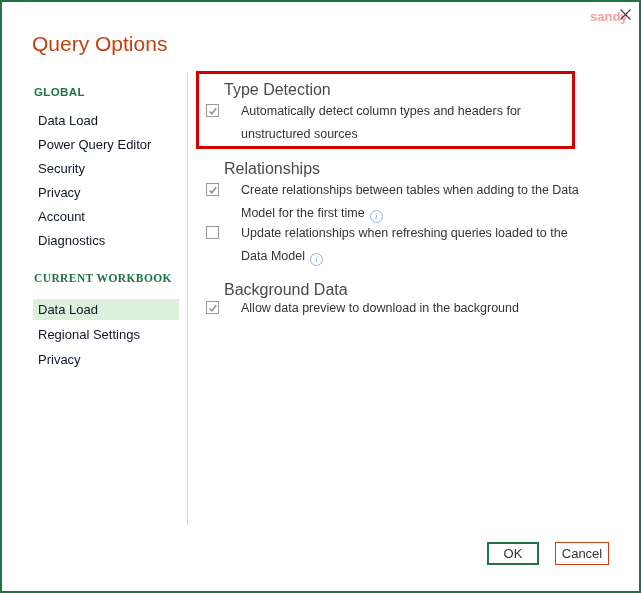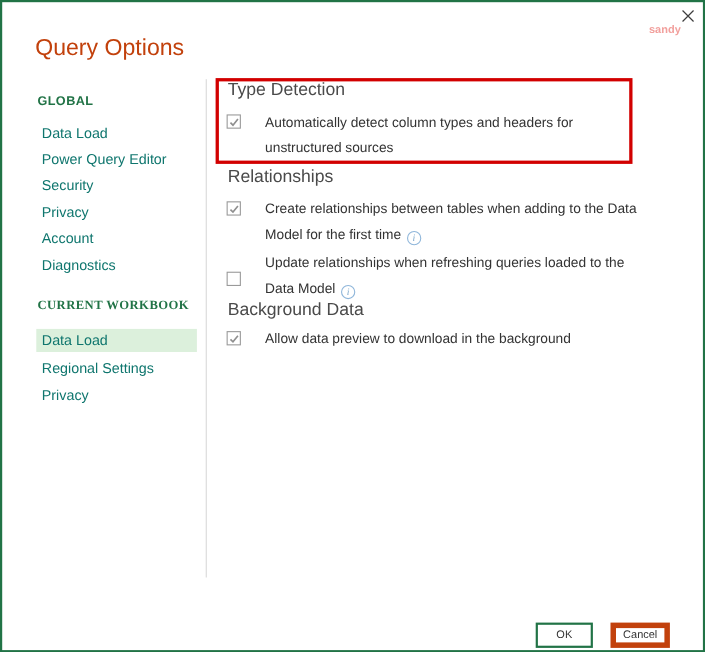--- a/index.html
+++ b/index.html
@@ -13,22 +13,22 @@
   .dialog {
     position:absolute; left:0; top:0; width:641px; height:593px;
     background:#ffffff;
     border:2px solid #217346;
   }
   .dialog-title {
     position:absolute; left:30px; top:30px;
     font-size:21px; color:#c2410c; font-weight:400;
   }
   .watermark {
-    position:absolute; left:588px; top:20px;
-    font-size:10px; font-weight:bold; color:#f2a09d;
+    position:absolute; left:588px; top:7px;
+    font-size:13px; font-weight:bold; color:#f2a09d;
   }
   .close-btn {
     position:absolute; left:612px; top:2px; width:22px; height:20px;
     display:flex; align-items:center; justify-content:center;
     font-size:15px; color:#3d3d3d; cursor:pointer;
     background:transparent; border:none;
   }
   
   .sidebar { position:absolute; left:0; top:0; width:185px; }
   .side-sep {
@@ -38,38 +38,38 @@
   .side-header {
     position:absolute; left:32px;
     font-size:11.5px; font-weight:bold; color:#217346; letter-spacing:0.4px;
   }
   .side-header.global { top:84px; }
   .side-header.workbook { top:270px;font-family:Liberation Serif, serif; }
   .side-list { position:absolute; left:31px; width:146px; list-style:none; }
   .side-list.global-list { top:107px; }
   .side-list.workbook-list { top:295px; }
   .side-item {
-    font-size:13px; color:#0f766e; line-height:24px;
+    font-size:13px; color:#0f172a; line-height:24px;
     padding-left:5px; cursor:pointer; white-space:nowrap;
   }
   .workbook-list .side-item { line-height:25px; }
   .side-item.selected { background:#dcf0dc; line-height:21px; margin:2px 0; }
   .section-heading {
-    position:absolute; left:205px;
-    font-size:16px; color:#4a4a4a; font-weight:400;
+    position:absolute; left:222px;
+    font-size:16px; color:#4a4a4a; font-weight:400;margin-top:8px;
   }
   .h-type { top:71px; }
   .h-rel { top:150px; }
   .h-bg { top:271px; }
   .option {
     position:absolute; left:204px; display:flex; align-items:flex-start;gap:15px;
   }
   .opt-1 { top:98px; }
   .opt-2 { top:177px; }
-  .opt-3 { top:226px;align-items:center; }
+  .opt-3 { top:220px; }
   .opt-4 { top:295px; }
   .checkbox {
     width:13px; height:13px; flex:0 0 13px; margin-top:4px;
     border:1px solid #9a9a9a; background:#fff; position:relative; cursor:pointer;
   }
   .checkbox svg { position:absolute; left:0px; top:0px; width:12px; height:12px; display:none; }
   .checkbox.checked svg { display:block; }
   .opt-label {
     margin-left:7px; font-size:12.5px; color:#333333; line-height:23px;
   }
@@ -84,26 +84,26 @@
     font-family:"Liberation Serif", serif;
     margin-left:5px; vertical-align:-2px; cursor:pointer;
   }
   .redbox {
     position:absolute; left:194px; top:69px; width:379px; height:78px;
     border:3px solid #d20000; pointer-events:none;
   }
   
   .btn {
     position:absolute; top:540px; height:23px;
-    background:#ffffff; font-size:10px; color:#333;
+    background:#ffffff; font-size:13px; color:#333;
     display:flex; align-items:center; justify-content:center;
-    cursor:pointer; font-family:"Liberation Sans", sans-serif;margin-top:24px;
+    cursor:pointer; font-family:"Liberation Sans", sans-serif;
   }
   .btn-ok { left:485px; width:52px; border:2px solid #217346; }
-  .btn-cancel { left:553px; width:54px; border:5px solid #c2410c; }
+  .btn-cancel { left:553px; width:54px; border:1px solid #c2410c; }
 </style>
 </head>
 <body>
 
 <div class="dialog">
 
   <div class="dialog-title">Query Options</div>
 
   <div class="watermark">sandy</div>
 

